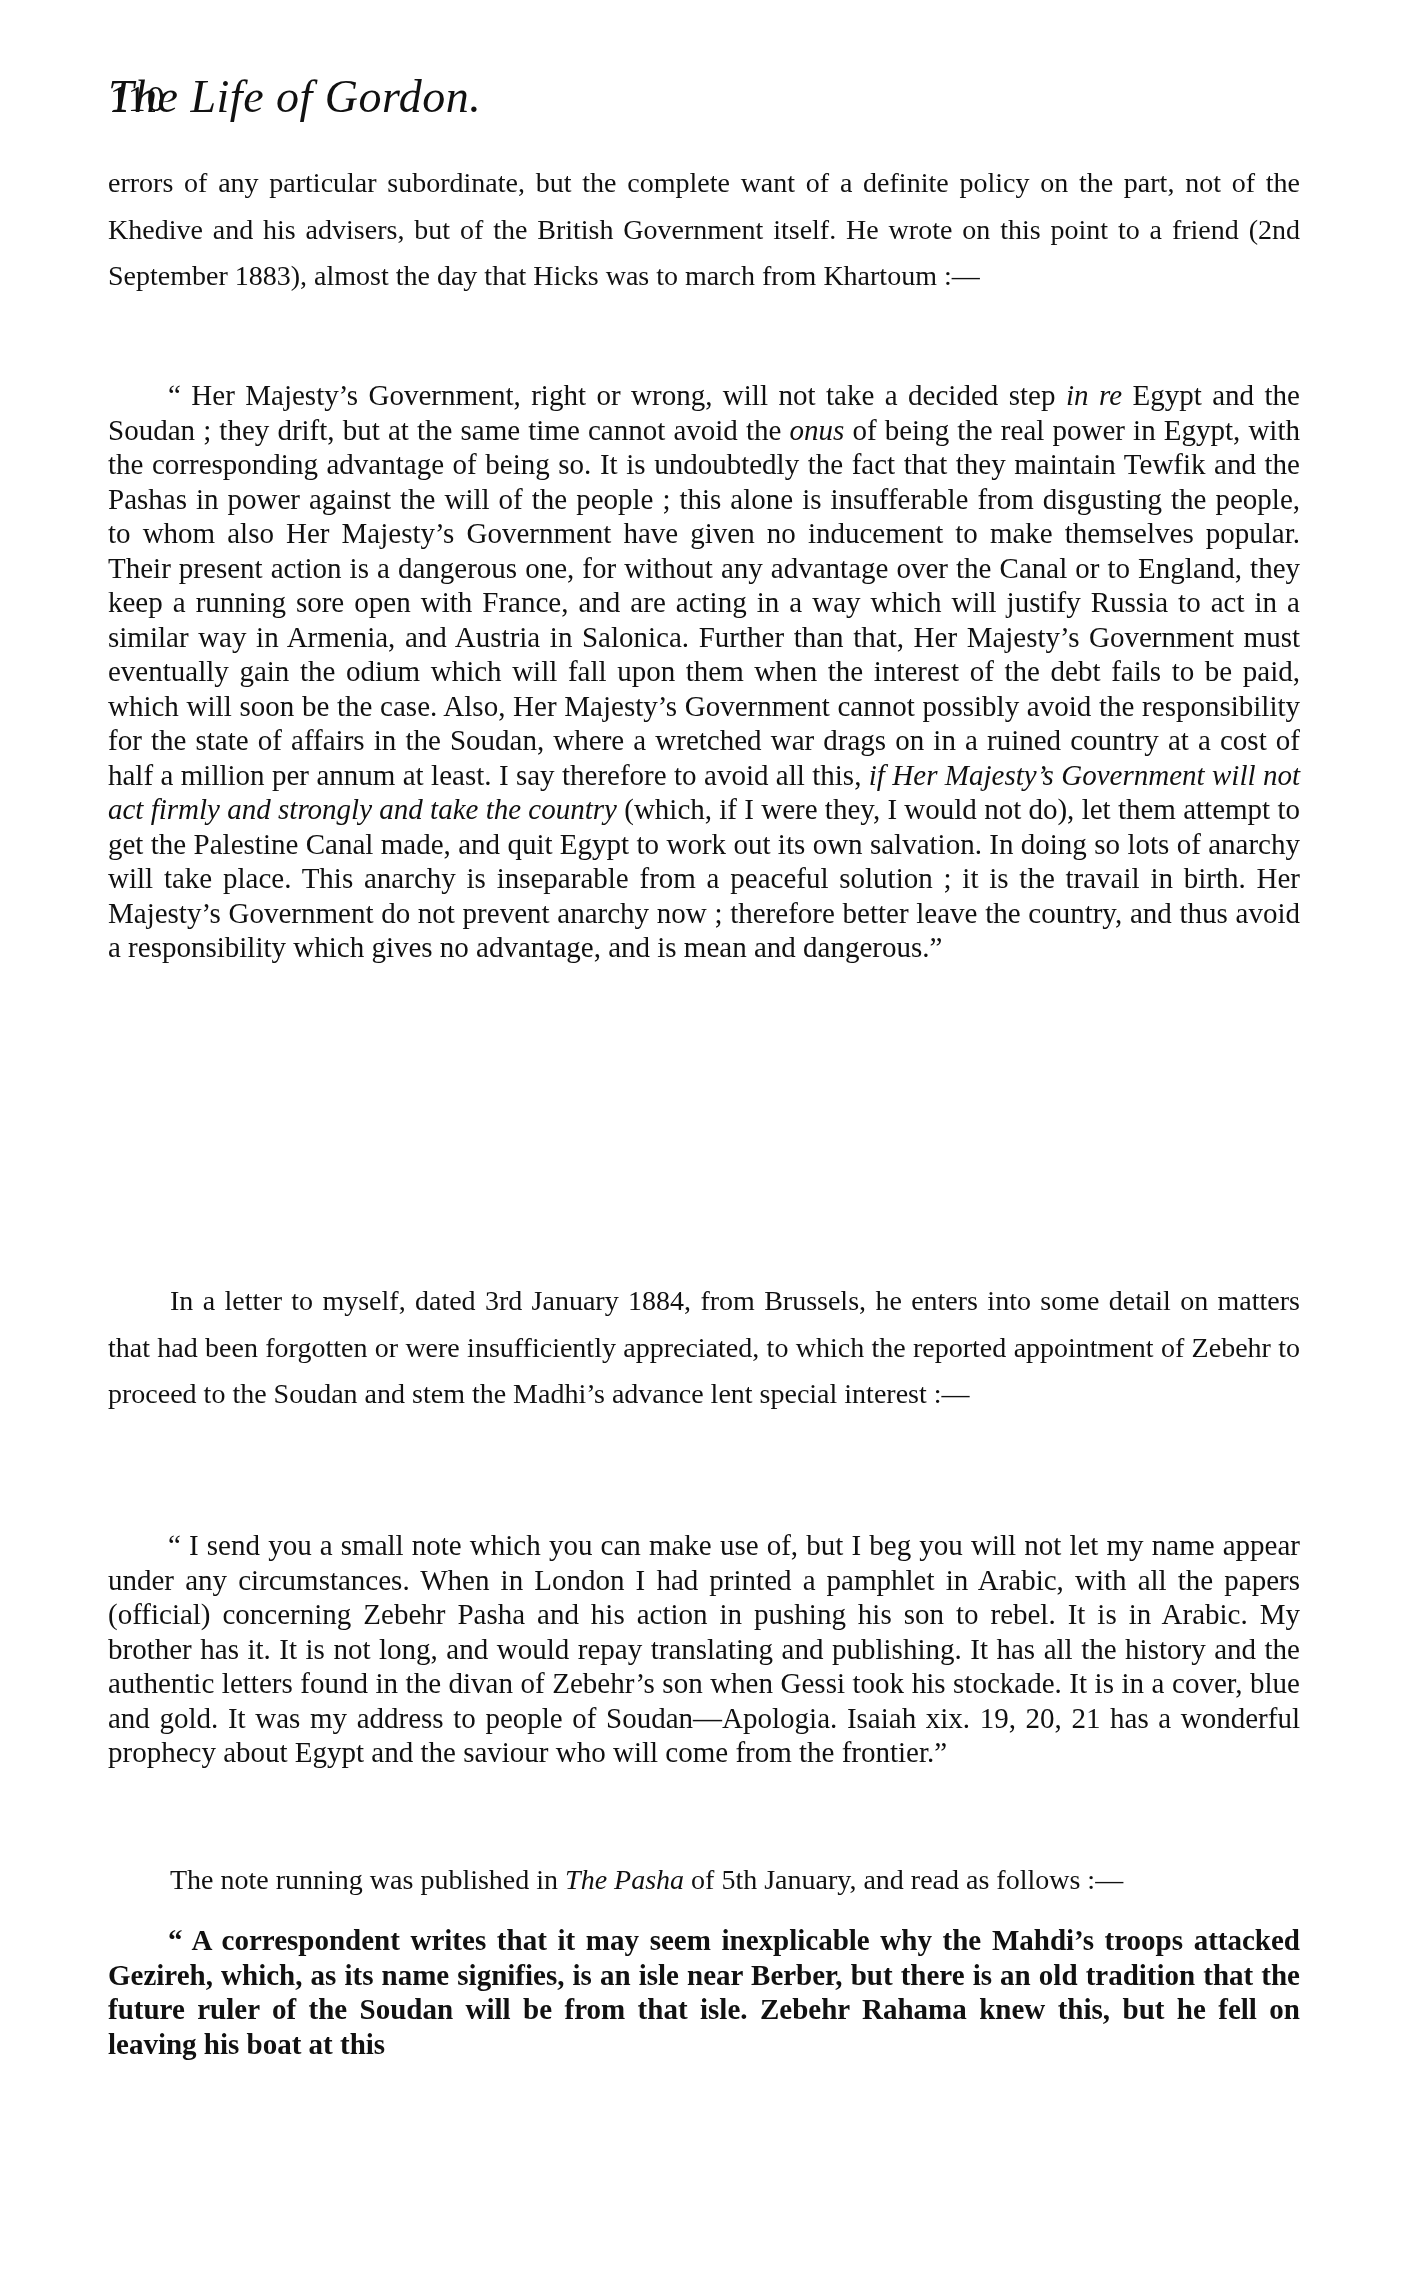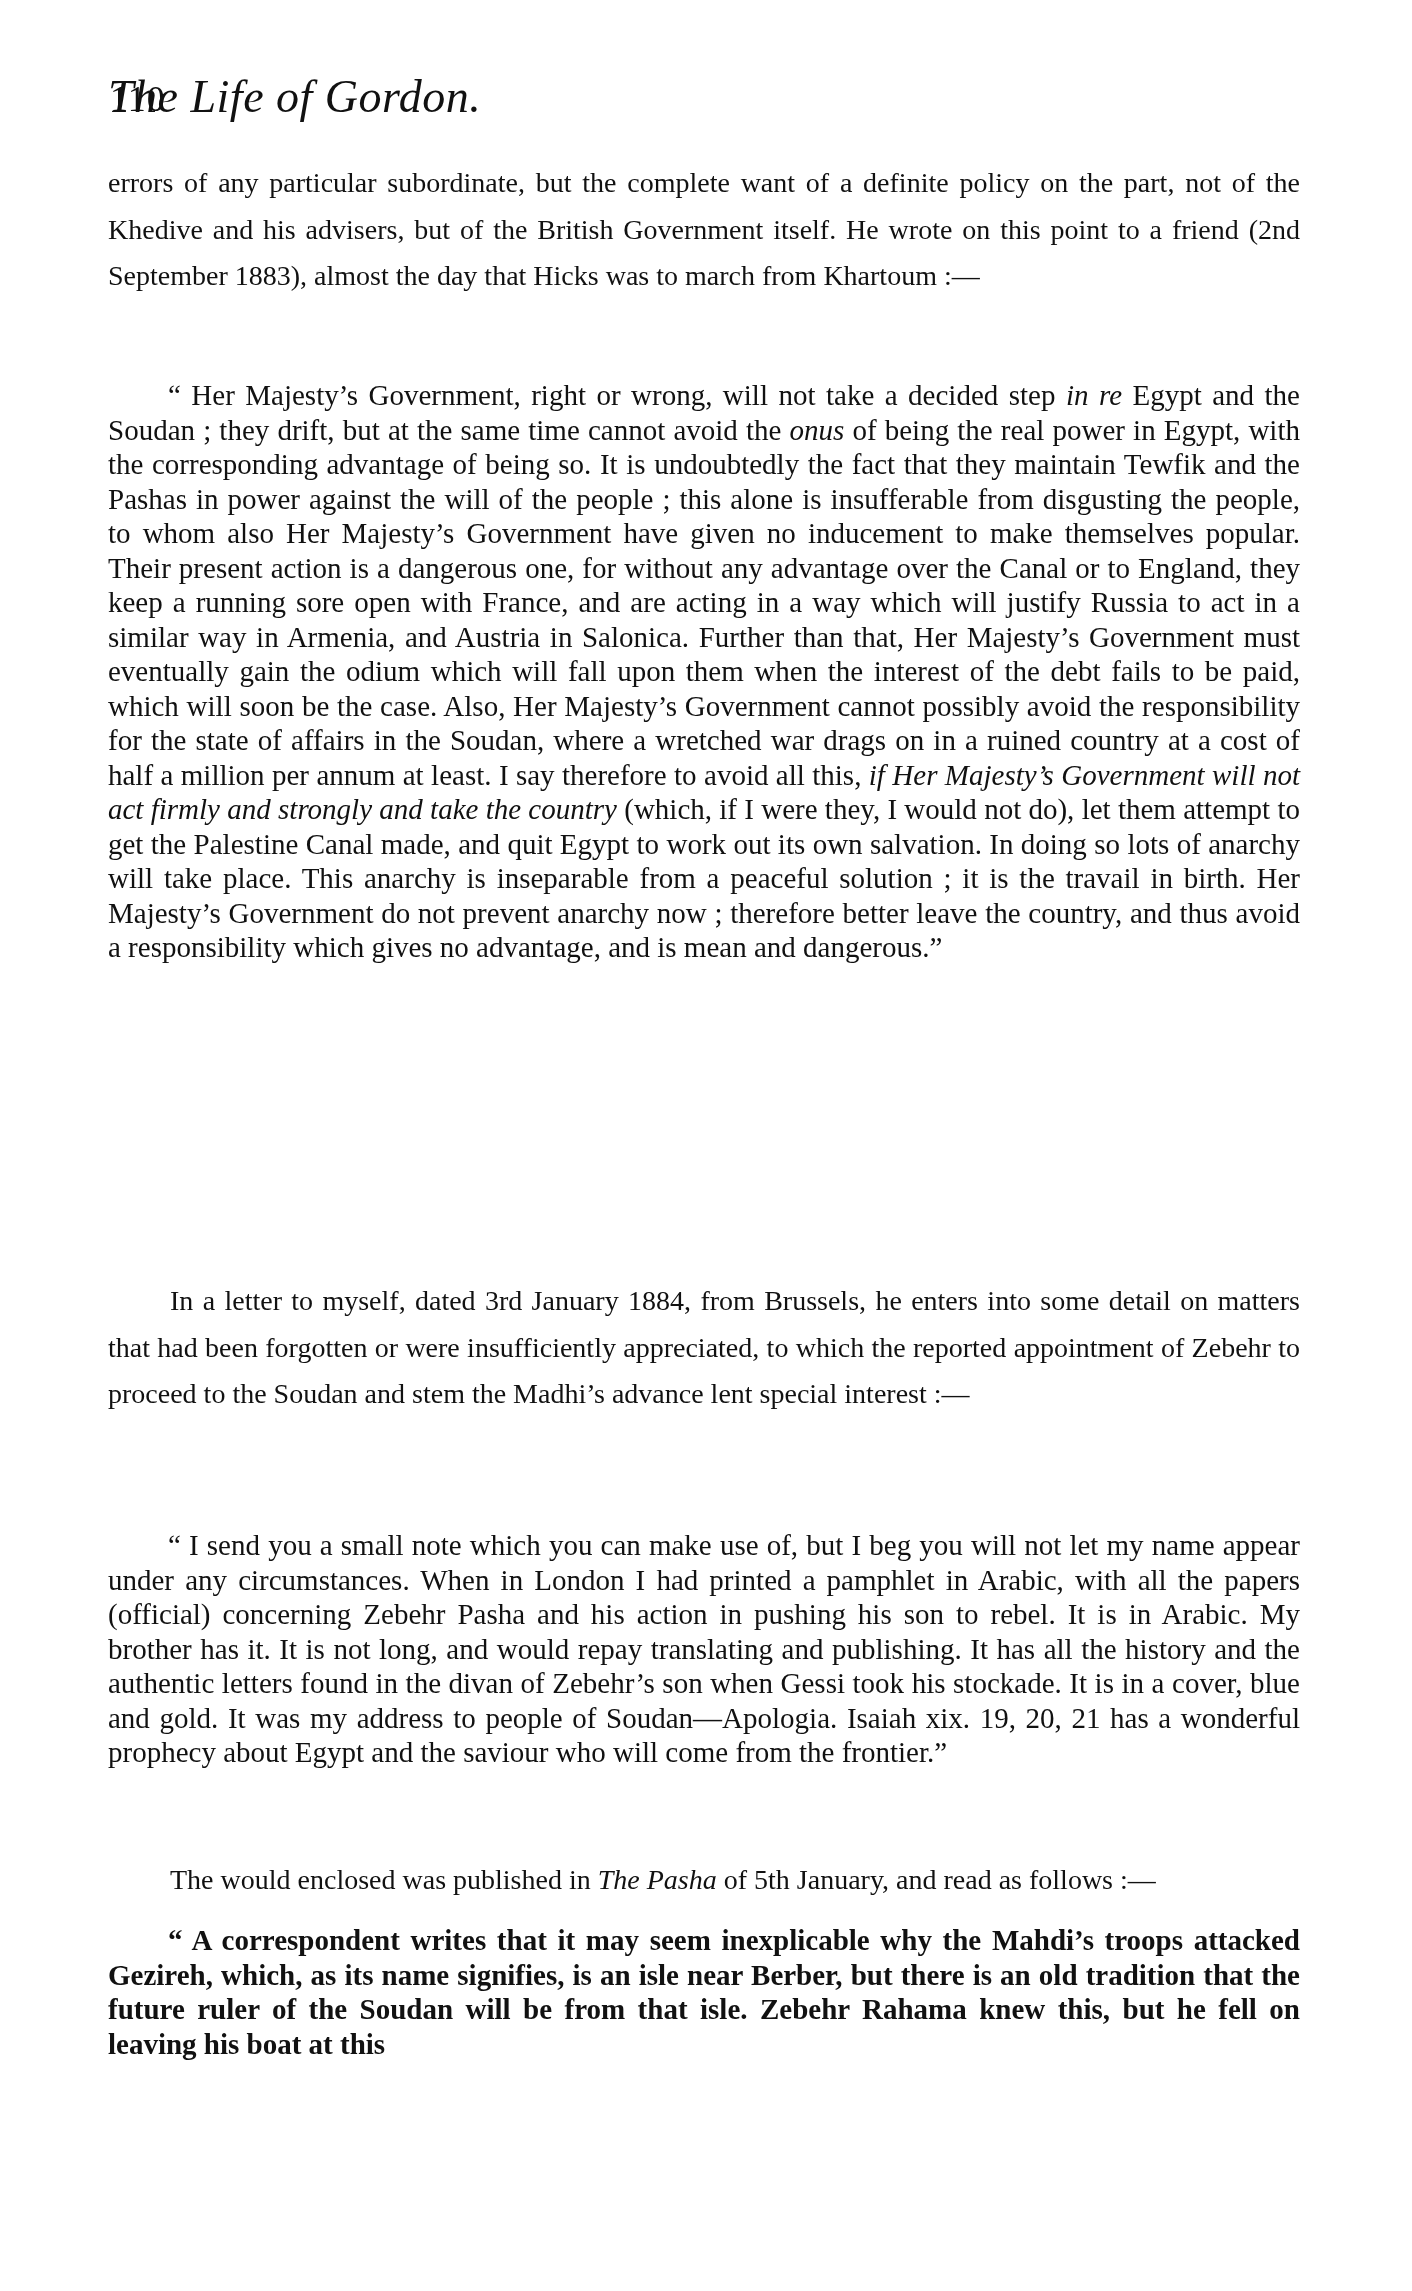--- a/index.html
+++ b/index.html
@@ -40,19 +40,19 @@
 
   <div class="blk" style="top:1278px;">
     <p class="body-para indent"><span>In a letter to myself, dated 3rd January 1884, from Brussels, he enters into some detail on matters that had been forgotten or were insufficiently appreciated, to which the reported appointment of Zebehr to proceed to the Soudan and stem the Madhi’s advance lent special interest :—</span></p>
   </div>
 
   <div class="blk" style="top:1520px;">
     <p class="quote qindent"><span>“ I send you a small note which you can make use of, but I beg you will not let my name appear under any circumstances.  When in London I had printed a pamphlet in Arabic, with all the papers (official) concerning Zebehr Pasha and his action in pushing his son to rebel.  It is in Arabic.  My brother has it.  It is not long, and would repay translating and publishing. It has all the history and the authentic letters found in the divan of Zebehr’s son when Gessi took his stockade.  It is in a cover, blue and gold.  It was my address to people of Soudan—Apologia.  Isaiah xix. 19, 20, 21 has a wonderful prophecy about Egypt and the saviour who will come from the frontier.”</span></p>
   </div>
 
   <div class="blk" style="top:1857px;">
-    <p class="body-para indent"><span>The would enclosed was published in </span><em>The Pasha</em><span> of 5th January, and read as follows :—</span></p>
+    <p class="body-para indent"><span>The note running was published in </span><em>The Pasha</em><span> of 5th January, and read as follows :—</span></p>
   </div>
 
   <div class="blk" style="top:1915px;font-weight:bold;">
     <p class="quote qindent"><span>“ A correspondent writes that it may seem inexplicable why the Mahdi’s troops attacked Gezireh, which, as its name signifies, is an isle near Berber, but there is an old tradition that the future ruler of the Soudan will be from that isle.  Zebehr Rahama knew this, but he fell on leaving his boat at this</span></p>
   </div>
 </div>
 
 </body></html>

